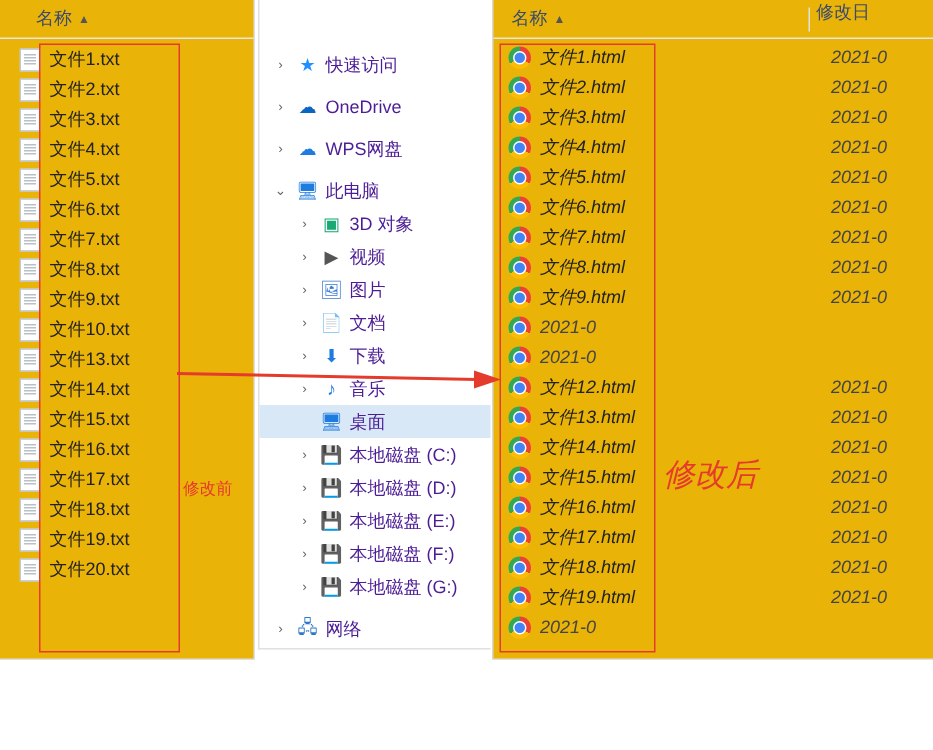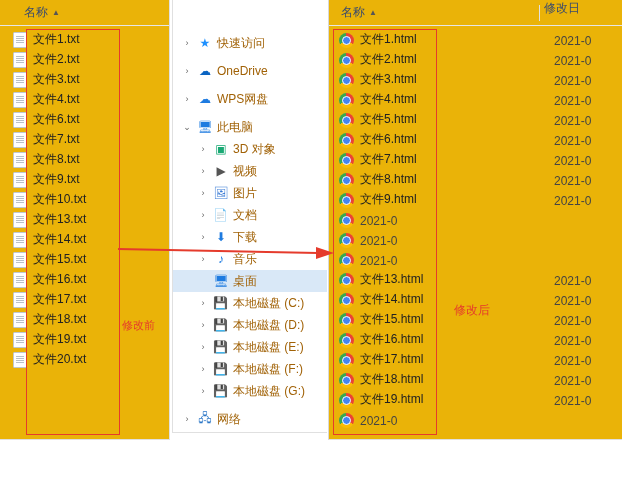--- a/index.html
+++ b/index.html
@@ -80,39 +80,39 @@
   }
   .right-box {
     position:absolute; left:333px; top:29px; width:104px; height:406px;
     border:1px solid #e53b2c; pointer-events:none;
   }
   .label-before {
     position:absolute; left:122px; top:318px; color:#e53b2c; font-size:11px;
     writing-mode: horizontal-tb;
   }
   .label-after {
-    position:absolute; left:454px; top:302px; color:#e53b2c; font-size:12px;
+    position:absolute; left:442px; top:302px; color:#e53b2c; font-size:21px;font-style:italic;
   }
   
   .arrow {
     position:absolute; left:118px; top:245px; width:216px; height:14px;
     pointer-events:none;
   }
   .arrow svg { width:100%; height:100%; overflow:visible;}
 
   
   .nav-tree { padding-top:44px; }
   .nav-row {
     display:flex; align-items:center; height:22px;
     padding-left: 8px; gap:4px;
   }
   .nav-row.l2 { padding-left: 24px; }
   .nav-row.selected { background:#d9e8f7; }
   .chev { width:12px; text-align:center; color:#666; font-size:9px;}
-  .nav-label { white-space:nowrap; color:#a16207;}
+  .nav-label { white-space:nowrap; color:#4c1d95;}
 
   
   .ico { width:16px;height:16px; display:inline-flex;align-items:center;justify-content:center; font-size:12px;}
   .ico-star{color:#1e90ff;}
   .ico-cloud{color:#0a64c2;}
   .ico-wps{color:#1e7be0;}
   .ico-pc{color:#1e7be0;}
   .ico-3d{color:#19a974;}
   .ico-video{color:#555;}
   .ico-pic{color:#3a7bd5;}
@@ -127,21 +127,21 @@
   .chrome-icon{ width:15px;height:15px; position:relative; border-radius:50%;
     background: conic-gradient(#ea4335 0 120deg,#fbbc05 120deg 240deg,#34a853 240deg 360deg);
   }
   .chrome-icon::after{
     content:"";position:absolute;left:3px;top:3px;width:9px;height:9px;border-radius:50%;
     background:#4285f4;border:1.5px solid #fff;box-sizing:border-box;
   }
 
   .r-file-list { padding-top:2px;}
   .r-file-row {
-    display:flex;align-items:flex-end;height:20px;padding-left:10px;gap:6px;
+    display:flex;align-items:center;height:20px;padding-left:10px;gap:6px;font-style:italic;
   }
   .r-file-row .fname{width:188px;white-space:nowrap;color:#222;}
   .r-date{color:#444;white-space:nowrap;}
 </style>
 </head>
 <body>
 
 <div class="panel panel-left">
   <div class="col-header">
     <span>名称</span>
@@ -156,20 +156,24 @@
         <span class="txt-icon"></span>
         <span class="fname">文件2.txt</span>
       </div>
       <div class="file-row">
         <span class="txt-icon"></span>
         <span class="fname">文件3.txt</span>
       </div>
       <div class="file-row">
         <span class="txt-icon"></span>
         <span class="fname">文件4.txt</span>
+      </div>
+      <div class="file-row">
+        <span class="txt-icon"></span>
+        <span class="fname">文件5.txt</span>
       </div>
       <div class="file-row">
         <span class="txt-icon"></span>
         <span class="fname">文件6.txt</span>
       </div>
       <div class="file-row">
         <span class="txt-icon"></span>
         <span class="fname">文件7.txt</span>
       </div>
       <div class="file-row">
@@ -373,20 +377,21 @@
       <div class="r-file-row">
         <span class="chrome-icon"></span>
         <span class="r-date">2021-0</span>
       </div>
       <div class="r-file-row">
         <span class="chrome-icon"></span>
         <span class="r-date">2021-0</span>
       </div>
       <div class="r-file-row">
         <span class="chrome-icon"></span>
+        <span class="fname">文件12.html</span>
         <span class="r-date">2021-0</span>
       </div>
       <div class="r-file-row">
         <span class="chrome-icon"></span>
         <span class="fname">文件13.html</span>
         <span class="r-date">2021-0</span>
       </div>
       <div class="r-file-row">
         <span class="chrome-icon"></span>
         <span class="fname">文件14.html</span>

